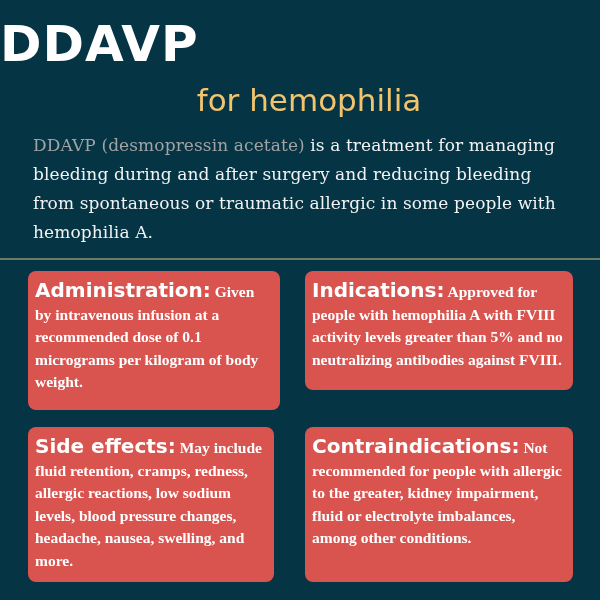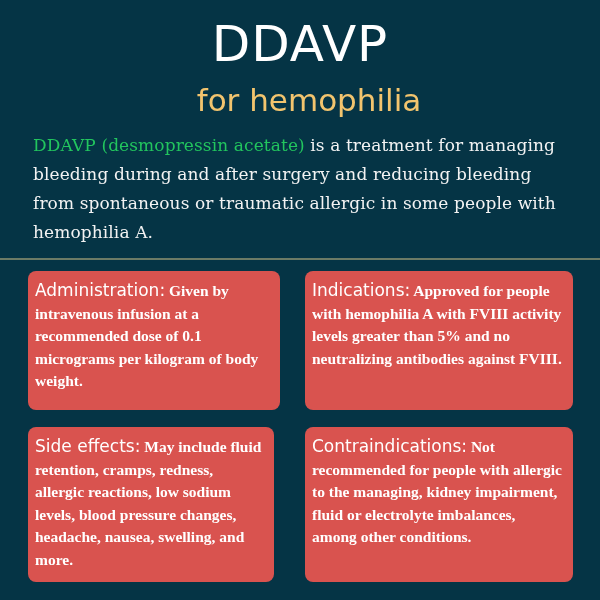--- a/index.html
+++ b/index.html
@@ -5,24 +5,24 @@
     * { margin: 0; padding: 0; box-sizing: border-box; }
     html, body { width: 600px; height: 600px; overflow: hidden; }
     body {
       background: #053445;
       position: relative;
       font-family: "Liberation Serif", serif;
     }
     .title {
       position: absolute;
       top: 14px; left: 0; width: 600px;
-      text-align: center;
+      text-align: left;
       color: #ffffff;
       font-family: "DejaVu Sans", sans-serif;
-      font-weight: 400;
+      font-weight: 700;
       font-size: 50px;
       letter-spacing: 1px;
       line-height: 60px;
     }
     .subtitle {
       position: absolute;
       top: 80px; left: 9px; width: 600px;
       text-align: center;
       color: #f2c46e;
       font-family: "DejaVu Sans", sans-serif;
@@ -31,45 +31,45 @@
     }
     .intro {
       position: absolute;
       top: 131px; left: 33px; width: 540px;
       color: #f3f3f3;
       font-family: "DejaVu Serif", serif;
       font-size: 17px;
       line-height: 29px;
       letter-spacing: 0.1px;
     }
-    .intro .hl { color: #22c55e; }
+    .intro .hl { color: #a3a3a3; }
     .divider {
       position: absolute;
       top: 258px; left: 0; width: 600px;
       height: 2px;
       background: #6c7b66;
     }
     .card {
       position: absolute;
       background: #d9534f;
       border-radius: 8px;
       color: #ffffff;
       padding: 8px 10px 8px 7px;
       font-family: "Liberation Serif", serif;
       font-weight: bold;
       font-size: 15.5px;
       line-height: 22.5px;
     }
     .card .head {
       font-family: "DejaVu Sans", sans-serif;
-      font-weight: normal;
-      font-size: 17px;
+      font-weight: bold;
+      font-size: 20px;
     }
     #card-admin { left: 28px; top: 271px; width: 252px; height: 139px; }
-    #card-ind   { left: 305px; top: 271px; width: 268px; height: 139px; }
+    #card-ind   { left: 305px; top: 271px; width: 268px; height: 119px; }
     #card-side  { left: 28px; top: 427px; width: 246px; height: 155px; }
     #card-contra{ left: 305px; top: 427px; width: 268px; height: 155px; }
   </style>
 </head>
 <body>
 
 <div class="title">DDAVP</div>
 <div class="subtitle">for hemophilia</div>
 
 <p class="intro"><span class="hl">DDAVP (desmopressin acetate)</span><span> is a treatment for managing bleeding during and after surgery and reducing bleeding from spontaneous or traumatic allergic in some people with hemophilia A.</span></p>
@@ -82,14 +82,14 @@
 
 <div class="card" id="card-ind">
   <span class="head">Indications:</span><span> Approved for people with hemophilia A with FVIII activity levels greater than 5% and no neutralizing antibodies against FVIII.</span>
 </div>
 
 <div class="card" id="card-side">
   <span class="head">Side effects:</span><span> May include fluid retention, cramps, redness, allergic reactions, low sodium levels, blood pressure changes, headache, nausea, swelling, and more.</span>
 </div>
 
 <div class="card" id="card-contra">
-  <span class="head">Contraindications:</span><span> Not recommended for people with allergic to the managing, kidney impairment, fluid or electrolyte imbalances, among other conditions.</span>
+  <span class="head">Contraindications:</span><span> Not recommended for people with allergic to the greater, kidney impairment, fluid or electrolyte imbalances, among other conditions.</span>
 </div>
 
 </body></html>

